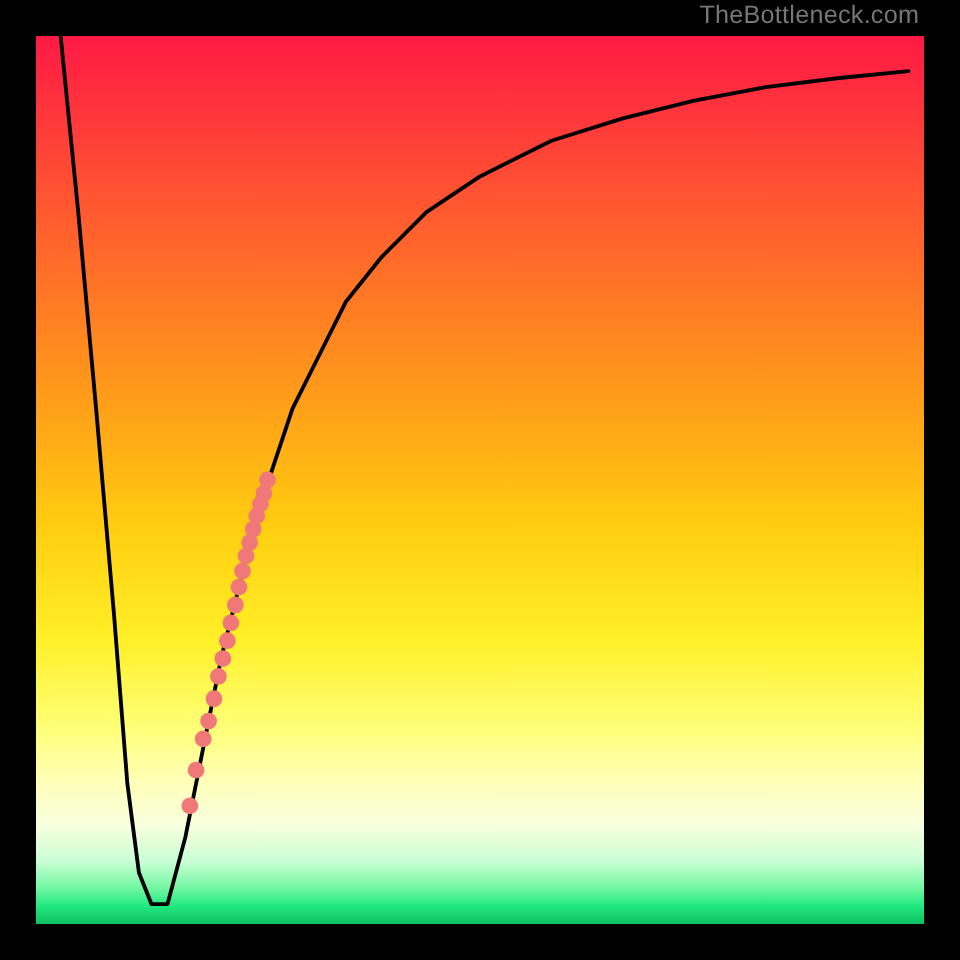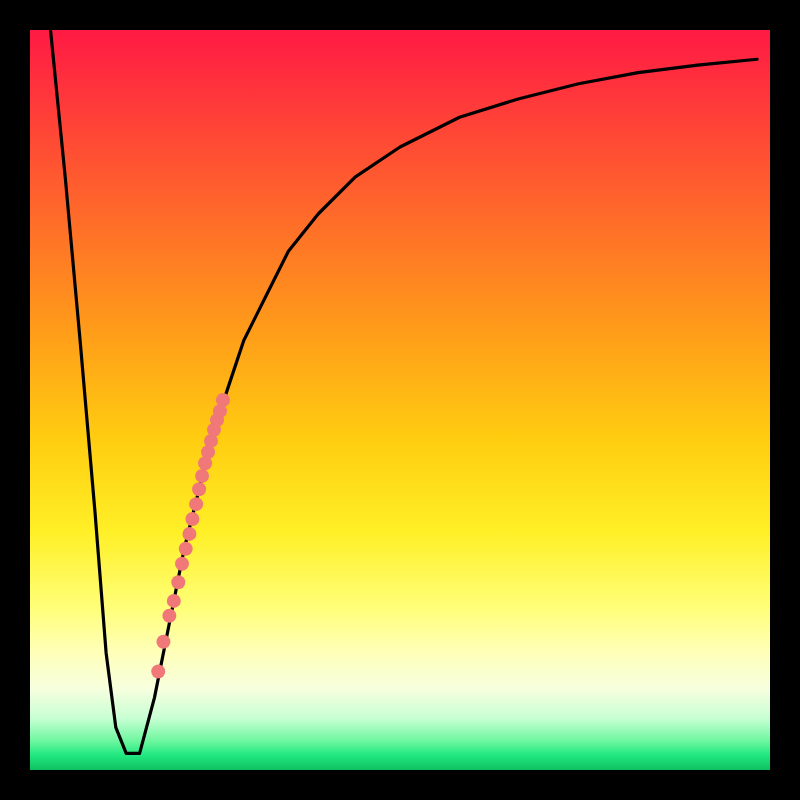--- a/index.html
+++ b/index.html
@@ -57,20 +57,21 @@
     top: 28px;
     width: 744px;
     height: 744px;
     overflow: visible;
   }
 </style>
 </head>
 <body>
 
 <div class="chart-wrap">
+  <div class="watermark">TheBottleneck.com</div>
   <div class="plot-frame"></div>
   <svg class="overlay" viewBox="0 0 744 744" preserveAspectRatio="none">
     <path id="curve-path" fill="none" stroke="#000" stroke-width="3.2" stroke-linejoin="round" stroke-linecap="round" d="M22.32 0.00 L37.20 148.80 L52.08 312.48 L66.96 483.60 L78.12 624.96 L87.79 699.36 L98.21 725.40 L111.60 725.40 L126.48 669.60 L141.36 595.20 L156.24 520.80 L171.12 461.28 L186.00 401.76 L200.88 357.12 L215.76 312.48 L238.08 267.84 L260.40 223.20 L290.16 186.00 L327.36 148.80 L372.00 119.04 L431.52 89.28 L491.04 70.68 L550.56 55.80 L610.08 44.64 L669.60 37.20 L729.12 31.25"></path>
     <g id="marker-group">
         <circle cx="130.20" cy="643.56" r="7" fill="#f07878"></circle>
         <circle cx="135.41" cy="613.80" r="7" fill="#f07878"></circle>
         <circle cx="141.36" cy="587.76" r="7" fill="#f07878"></circle>
         <circle cx="145.82" cy="572.88" r="7" fill="#f07878"></circle>
         <circle cx="150.29" cy="554.28" r="7" fill="#f07878"></circle>
         <circle cx="154.01" cy="535.68" r="7" fill="#f07878"></circle>

